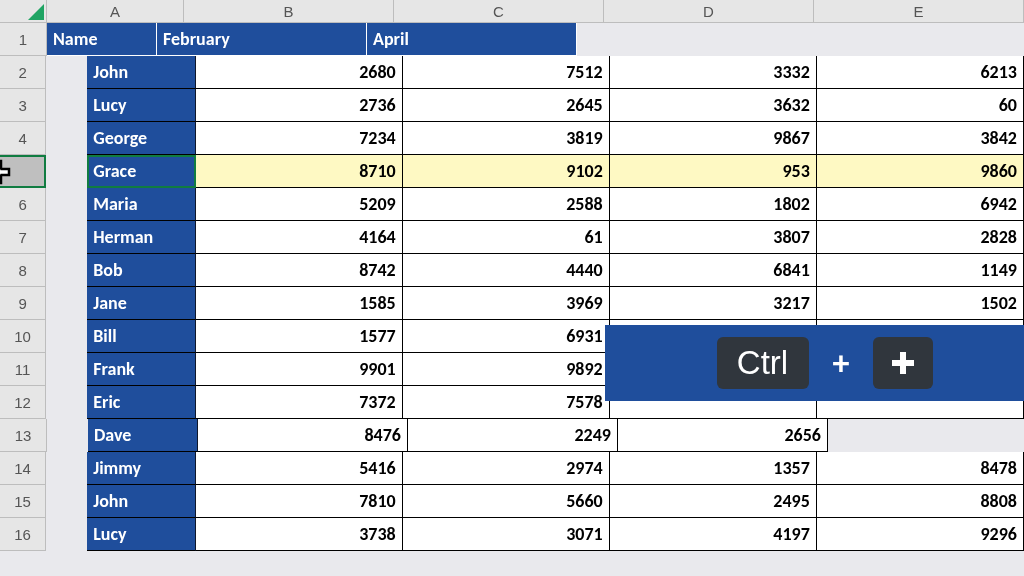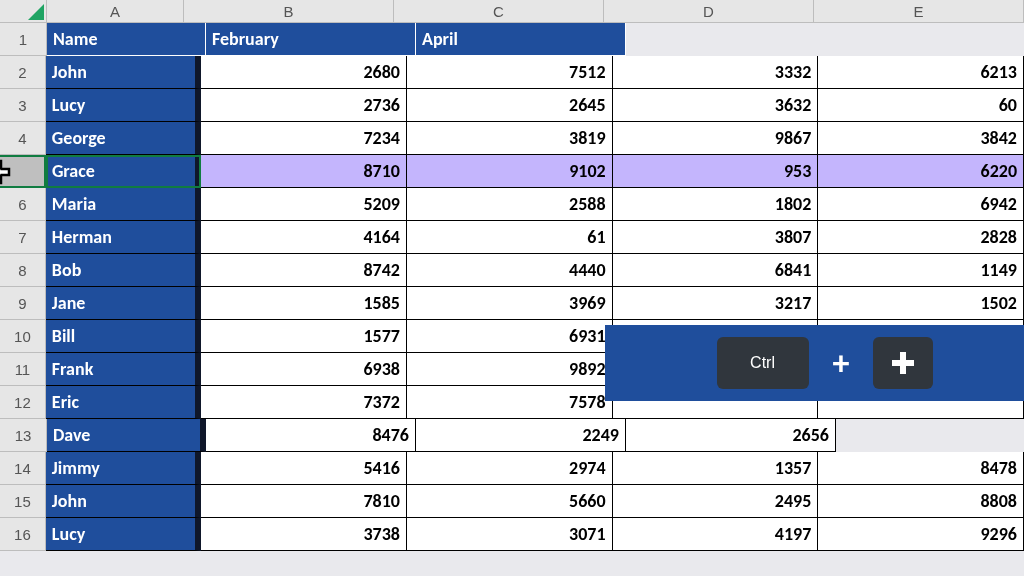--- a/index.html
+++ b/index.html
@@ -70,46 +70,47 @@
     }
     .cell {
       height: 33px;
       border-right: 1px solid #000;
       border-bottom: 1px solid #000;
       background: #fff;
       font-size: 18px;
       display: flex;
       align-items: center;
     }
-    .cell.cA { width: 159px; }
+    .cell.cA { width: 110px; }
     .cell.cN { width: 210px; }
     .cell.nameCell {
       background: #1f4e9c;
       color: #fff;
       font-weight: bold;
       padding-left: 6px;
-      border-right: 6px solid #0f172a;
+      border-right: 1px solid #0f172a;
+      margin-left: 41px;
     }
     .row.header .cell {
       background: #1f4e9c;
       color: #fff;
       font-weight: bold;
       padding-left: 6px;
       border-right: 1px solid #fff;
       border-bottom: 1px solid #fff;
     }
     .cell.numCell {
       justify-content: flex-end;
       padding-right: 6px;
       font-weight: bold;
       color: #000;
       padding-left: 28px;
     }
     .row.selected .cell.numCell {
-      background: #c4b5fd;
+      background: #fef9c3;
     }
     .row.selected .cell.nameCell {
       outline: 2px solid #107c41;
       outline-offset: -2px;
       z-index: 1;
     }
     .cursor-icon {
       position: absolute;
       left: -2px;
       top: 50%;
@@ -127,21 +128,21 @@
       align-items: center;
       justify-content: center;
       gap: 24px;
       z-index: 10;
     }
     .key {
       background: #30363d;
       color: #fff;
       border-radius: 6px;
       font-family: "Segoe UI", Arial, sans-serif;
-      font-size: 16px;
+      font-size: 33px;
       display: flex;
       align-items: center;
       justify-content: center;
     }
     .key.ctrl { width: 92px; height: 52px; }
     .key.plus { width: 60px; height: 52px; font-size: 36px; font-weight: bold; }
     .plus-label { color: #fff; font-size: 34px; font-weight: bold; }
   </style>
 </head>
 <body>
@@ -199,21 +200,21 @@
               <rect x="12" y="4" width="6" height="22" fill="#fff" stroke="#000"></rect>
               <rect x="4" y="12" width="22" height="6" fill="#fff" stroke="#000"></rect>
               <rect x="12.5" y="12.5" width="5" height="5" fill="#fff" stroke="none"></rect>
             </g>
           </svg>
         </div>
         <div class="cell cA nameCell">Grace</div>
         <div class="cell cN numCell">8710</div>
         <div class="cell cN numCell">9102</div>
         <div class="cell cN numCell">953</div>
-        <div class="cell cN numCell">6220</div>
+        <div class="cell cN numCell">9860</div>
       </div>
       <div class="row">
         <div class="rowhdr">6</div>
         <div class="cell cA nameCell">Maria</div>
         <div class="cell cN numCell">5209</div>
         <div class="cell cN numCell">2588</div>
         <div class="cell cN numCell">1802</div>
         <div class="cell cN numCell">6942</div>
       </div>
       <div class="row">
@@ -244,21 +245,21 @@
         <div class="rowhdr">10</div>
         <div class="cell cA nameCell">Bill</div>
         <div class="cell cN numCell">1577</div>
         <div class="cell cN numCell">6931</div>
         <div class="cell cN numCell">2824</div>
         <div class="cell cN numCell">2453</div>
       </div>
       <div class="row">
         <div class="rowhdr">11</div>
         <div class="cell cA nameCell">Frank</div>
-        <div class="cell cN numCell">6938</div>
+        <div class="cell cN numCell">9901</div>
         <div class="cell cN numCell">9892</div>
         <div class="cell cN numCell"></div>
         <div class="cell cN numCell"></div>
       </div>
       <div class="row">
         <div class="rowhdr">12</div>
         <div class="cell cA nameCell">Eric</div>
         <div class="cell cN numCell">7372</div>
         <div class="cell cN numCell">7578</div>
         <div class="cell cN numCell"></div>

